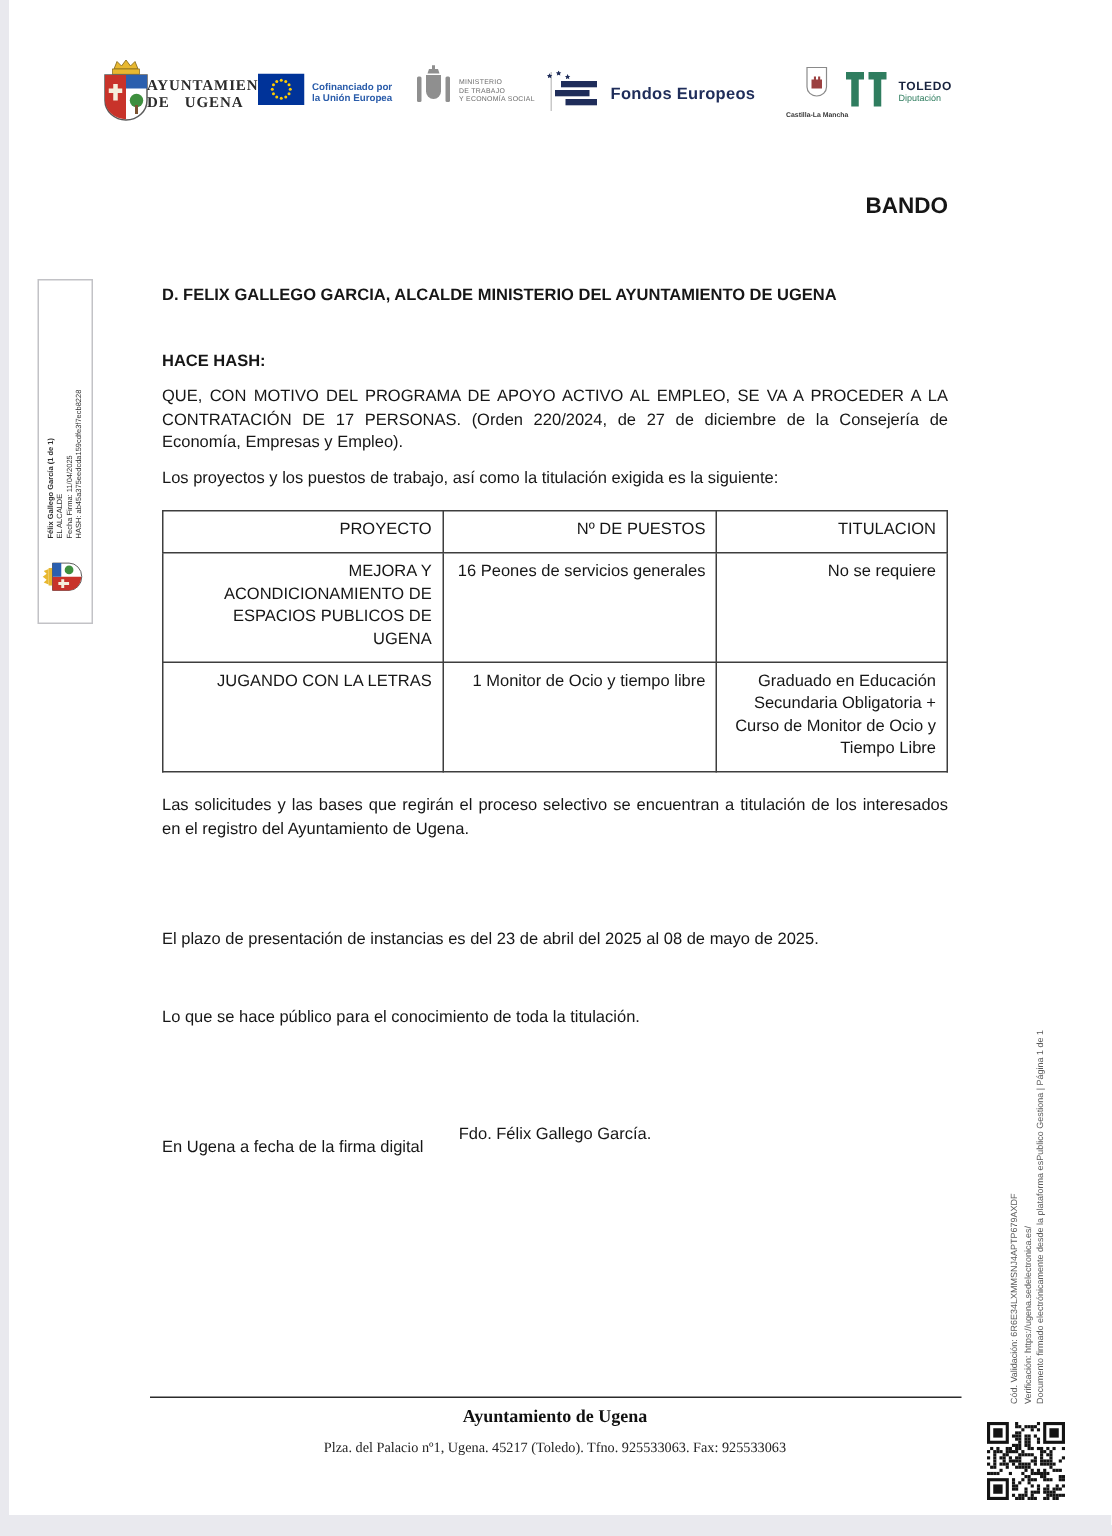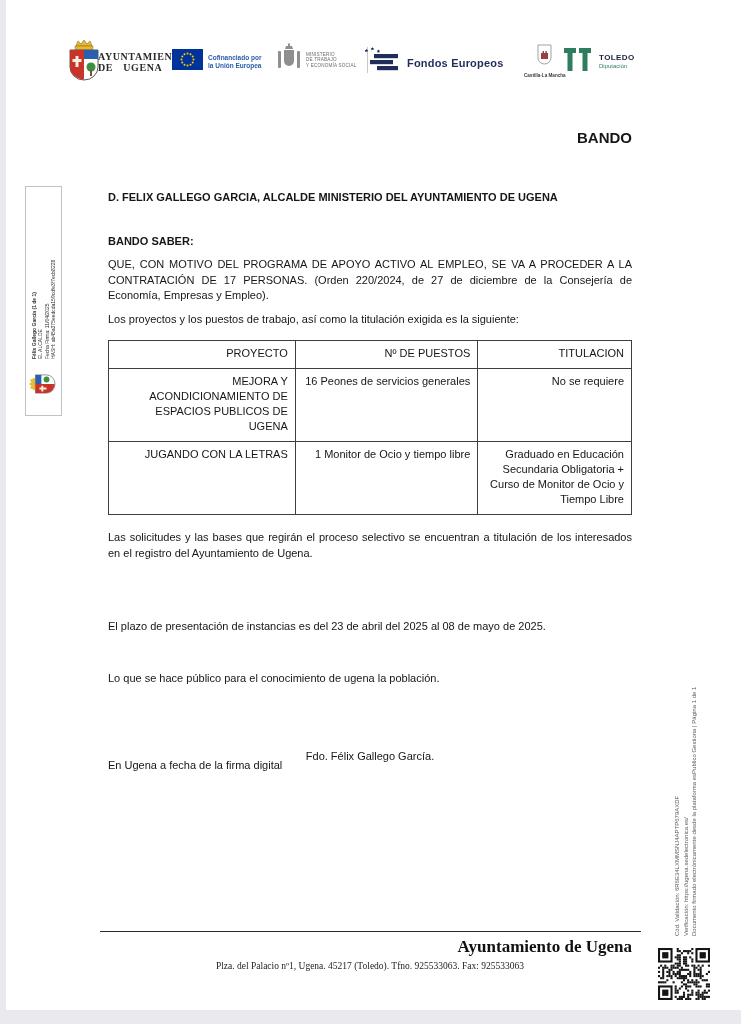--- a/index.html
+++ b/index.html
@@ -65,22 +65,22 @@
   .sig-text .nm { font-weight:bold; }
   .sig-crest { position:absolute; left:5px; top:180px; transform:rotate(-90deg); }
 
   
   .val-text { position:absolute; left:673px; top:936px; width:338px;
               transform:rotate(-90deg); transform-origin:0 0;
               font-size:6px; line-height:8.6px; color:#5a5a5a; white-space:nowrap; }
 
   
   .footer-line { position:absolute; left:100px; top:931px; width:541px; border-top:1.6px solid #2b2b2b; }
-  .footer-title { position:absolute; left:108px; top:937px; width:524px; text-align:right;
-                  font-family:"Liberation Serif", serif; font-weight:bold; font-size:17px; color:#111; }
+  .footer-title { position:absolute; left:108px; top:937px; width:524px; text-align:center;
+                  font-family:"Liberation Serif", serif; font-weight:bold; font-size:12px; color:#111; }
   .footer-addr  { position:absolute; left:108px; top:961px; width:524px; text-align:center;
                   font-family:"Liberation Serif", serif; font-size:9.5px; color:#222; }
   .qr { position:absolute; left:658px; top:948px; width:52px; height:52px; background:#fff; }
 </style>
 </head>
 <body>
 
 <div>
   <div class="edge-left"></div>
   <div class="edge-bottom"></div>
@@ -208,21 +208,21 @@
         <path d="M6 12 h14 v29.5 a14 13 0 0 1 -14 -12.5 z" fill="#c8332a"></path>
         <path d="M11.5 18 h3 v3 h3 v3 h-3 v5 h-3 v-5 h-3 v-3 h3 z" fill="#f5efdc"></path>
         <path d="M20 12 h14 v9 h-14 z" fill="#2b5fae"></path>
         <circle cx="27" cy="29" r="4.5" fill="#3e8f3e"></circle>
       </svg>
     </span>
   </div>
 
   <div class="blk b-title">BANDO</div>
   <div class="blk b-heading">D. FELIX GALLEGO GARCIA, ALCALDE MINISTERIO DEL AYUNTAMIENTO DE UGENA</div>
-  <div class="blk b-hace">BANDO SABER:</div>
+  <div class="blk b-hace">HACE HASH:</div>
   <div class="blk b-p1">QUE, CON MOTIVO DEL PROGRAMA DE APOYO ACTIVO AL EMPLEO, SE VA A PROCEDER A LA CONTRATACIÓN DE 17 PERSONAS. (Orden 220/2024, de 27 de diciembre de la Consejería de Economía, Empresas y Empleo).</div>
   <div class="blk b-p2">Los proyectos y los puestos de trabajo, así como la titulación exigida es la siguiente:</div>
 
   <div class="blk b-table">
     <table class="jobs">
       <colgroup>
           <col style="width:187px">
           <col style="width:183px">
           <col style="width:154px">
         </colgroup>
@@ -241,21 +241,21 @@
         <td>JUGANDO CON LA LETRAS</td>
         <td class="just">1 Monitor de Ocio y tiempo libre</td>
         <td>Graduado en Educación Secundaria Obligatoria + Curso de Monitor de Ocio y Tiempo Libre</td>
       </tr>
     </tbody>
       </table>
   </div>
 
   <div class="blk b-p3">Las solicitudes y las bases que regirán el proceso selectivo se encuentran a titulación de los interesados en el registro del Ayuntamiento de Ugena.</div>
   <div class="blk b-p4">El plazo de presentación de instancias es del 23 de abril del 2025 al 08 de mayo de 2025.</div>
-  <div class="blk b-p5">Lo que se hace público para el conocimiento de ugena la población.</div>
+  <div class="blk b-p5">Lo que se hace público para el conocimiento de toda la titulación.</div>
   <div class="blk b-c1">En Ugena a fecha de la firma digital</div>
   <div class="blk b-c2">Fdo. Félix Gallego García.</div>
 
   <div class="val-text">
     <div>Cód. Validación: 6R6E34LXMMSNJ4APTP679AXDF</div>
     <div>Verificación: https://ugena.sedelectronica.es/</div>
     <div>Documento firmado electrónicamente desde la plataforma esPublico Gestiona | Página 1 de 1</div>
   </div>
 
   <div class="footer-line"></div>

